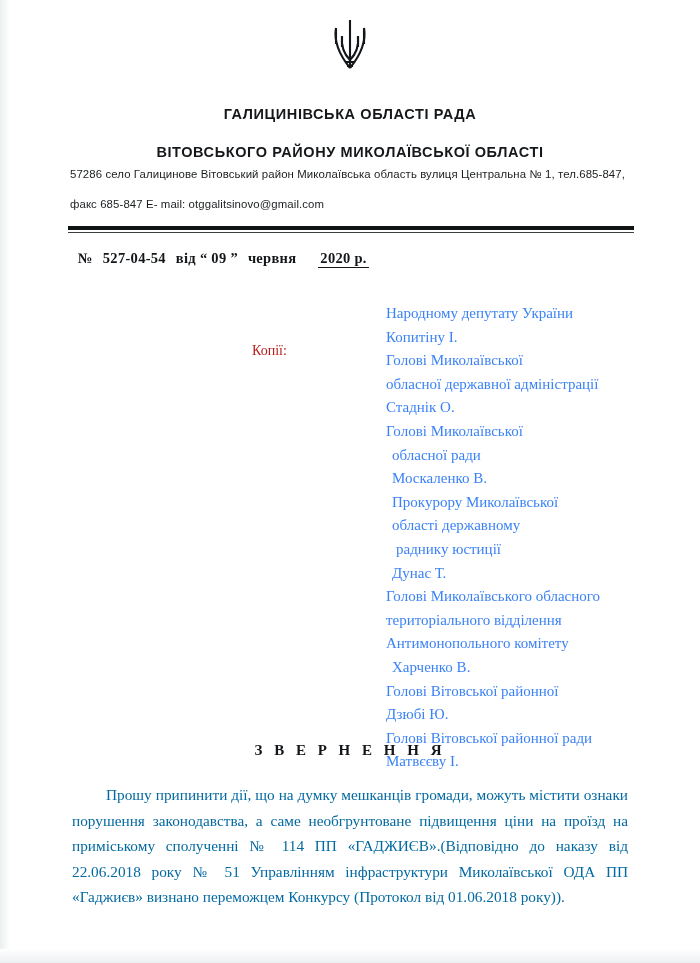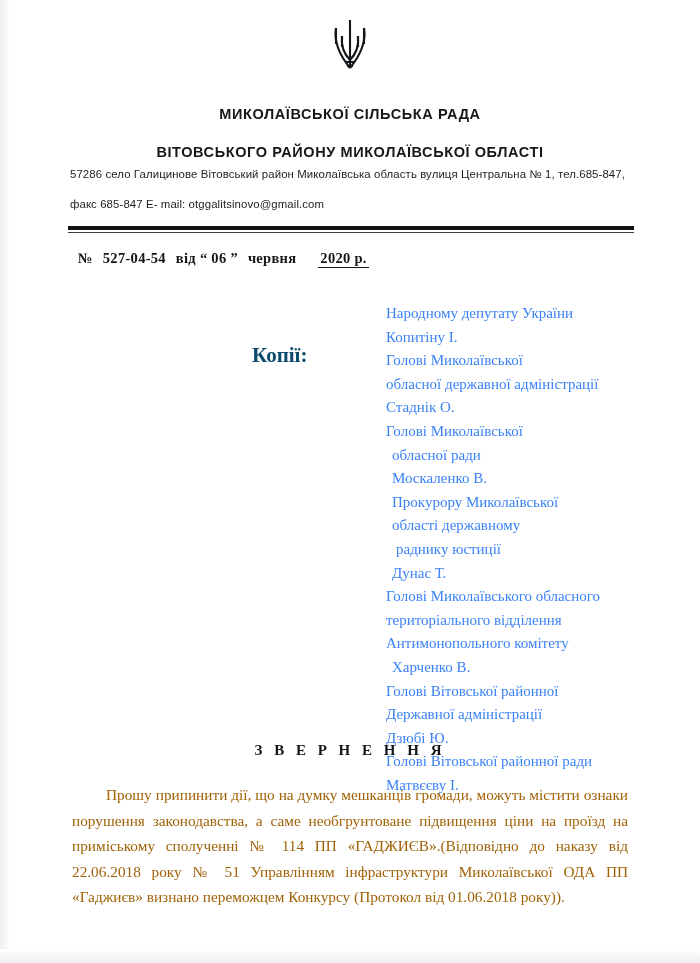--- a/index.html
+++ b/index.html
@@ -118,23 +118,22 @@
   .docnum .year {
     border-bottom: 1.5px solid #14171a;
     padding: 0 2px 1px 2px;
     margin-left: 12px;
   }
 
   .copies-label {
     position: absolute;
     left: 252px;
     top: 343px;
-    font-size: 21px;
-    color: #0c4a6e;
-    font-weight: bold;
+    font-size: 14px;
+    color: #b91c1c;
   }
 
   .addressees {
     position: absolute;
     left: 386px;
     top: 302px;
     width: 300px;
     font-size: 15px;
     line-height: 23.6px;
     color: #3b82f6;
@@ -155,21 +154,21 @@
   }
 
   .body-text {
     position: absolute;
     left: 72px;
     top: 782px;
     width: 556px;
     font-size: 15.3px;
     line-height: 25.5px;
     text-align: justify;
-    color: #a16207;
+    color: #0369a1;
     text-indent: 34px;
   }
 </style>
 </head>
 <body>
 
 <div class="page">
 
   <div class="scan-edge-left"></div>
   <div class="scan-edge-bottom"></div>
@@ -185,33 +184,33 @@
         <path d="M14 20 C13 30, 16 38, 22 44"></path>
         <path d="M30 20 C31 30, 28 38, 22 44"></path>
         <path d="M14 20 L14 31"></path>
         <path d="M30 20 L30 31"></path>
         <path d="M18 46 L26 46"></path>
         <path d="M19 50 L25 50"></path>
       </g>
     </svg>
   </div>
 
-  <div class="org-title">МИКОЛАЇВСЬКОЇ СІЛЬСЬКА РАДА</div>
+  <div class="org-title">ГАЛИЦИНІВСЬКА ОБЛАСТІ РАДА</div>
   <div class="org-title-2">ВІТОВСЬКОГО  РАЙОНУ МИКОЛАЇВСЬКОЇ ОБЛАСТІ</div>
 
   <div class="addr-line1">57286 село Галицинове Вітовський район Миколаївська область вулиця Центральна № 1, тел.685-847,</div>
   <div class="addr-line2">факс 685-847 E- mail: otggalitsinovo@gmail.com</div>
 
   <div class="rule"></div>
   <div class="rule-thin"></div>
 
   <div class="docnum">
     <span class="seg">№</span>
     <span class="seg">527-04-54</span>
-    <span class="seg">від “ 06 ”</span>
+    <span class="seg">від “ 09 ”</span>
     <span class="seg">червня</span>
     <span class="year">2020 р.</span>
   </div>
 
   <div class="copies-label">Копії:</div>
 
   <div class="addressees">
     <div>Народному депутату України</div>
     <div>Копитіну І.</div>
     <div>Голові Миколаївської</div>
@@ -222,21 +221,20 @@
     <div class="ind1">Москаленко В.</div>
     <div class="ind1">Прокурору Миколаївської</div>
     <div class="ind1">області державному</div>
     <div class="ind2">раднику юстиції</div>
     <div class="ind1">Дунас Т.</div>
     <div>Голові Миколаївського обласного</div>
     <div>територіального відділення</div>
     <div>Антимонопольного комітету</div>
     <div class="ind1">Харченко В.</div>
     <div>Голові  Вітовської районної</div>
-    <div>Державної адміністрації</div>
     <div>Дзюбі Ю.</div>
     <div>Голові Вітовської районної ради</div>
     <div>Матвєєву І.</div>
   </div>
 
   <div class="appeal-title">З В Е Р Н Е Н Н Я</div>
 
   <div class="body-text">Прошу   припинити дії, що на думку мешканців громади, можуть містити ознаки порушення законодавства, а саме необгрунтоване підвищення ціни на проїзд на приміському сполученні № 114  ПП  «ГАДЖИЄВ».(Відповідно до наказу від 22.06.2018 року № 51 Управлінням інфраструктури Миколаївської ОДА ПП «Гаджиєв» визнано переможцем Конкурсу (Протокол від 01.06.2018 року)).</div>
 
 </div>

